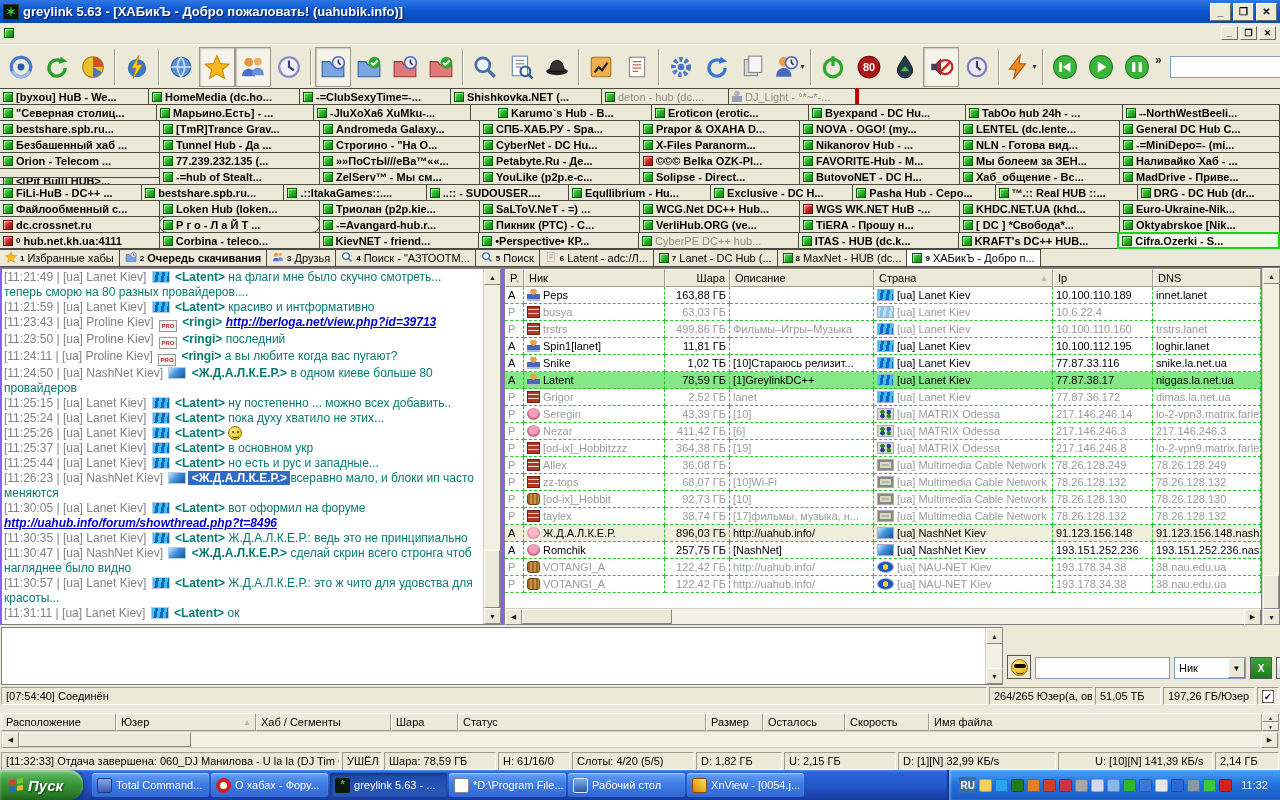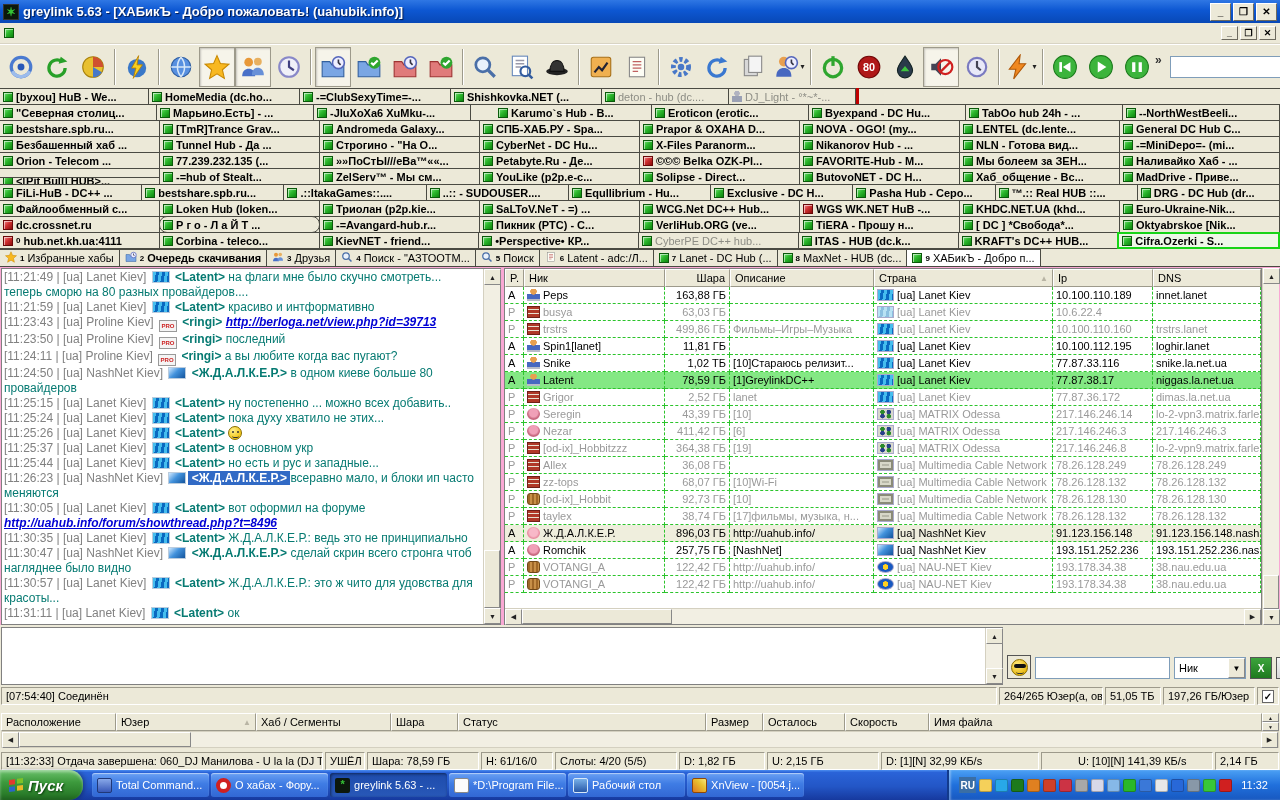--- a/index.html
+++ b/index.html
@@ -55,21 +55,21 @@
   .wintabs { height:18px; flex:none; display:flex; background:#ECE9D8; }
   .wtab { display:flex; align-items:center; gap:3px; padding:0 5px; border:1px solid #4a4a42; margin-left:-1px;
     font-size:11px; white-space:nowrap; overflow:hidden; background:#ECE9D8; }
   .wtab.activetab { background:#fff; }
   .wtab.boldtab { font-weight:bold; }
   .wtab sup { font-size:8px; font-weight:bold; }
   .wtab svg { width:12px; height:12px; flex:none; }
   .wt-fill { flex:1; border-bottom:1px solid #4a4a42; margin-left:-1px; }
 
   
-  .content { height:358px; flex:none; display:flex; background:#f9a8d4; padding:1px 1px 0 1px; }
+  .content { height:358px; flex:none; display:flex; background:#8b5cf6; padding:1px 1px 0 1px; }
   .chat-wrap { width:500px; flex:none; display:flex; background:#fff; border:1px solid #808080; }
   .chat { flex:1; overflow:hidden; padding:1px 2px; font-size:12px; line-height:15px; }
   .msg { word-wrap:break-word; }
   .meta { color:#818181; }
   .nick { color:#067a72; font-weight:bold; }
   .nick.sel { background:#316ac5; color:#fff; }
   .mtext { color:#067a72; }
   .mlink { color:#0000d4; font-weight:bold; font-style:italic; text-decoration:underline; }
   .isp { display:inline-block; width:18px; height:12px; vertical-align:-2px; margin:0 2px; border:1px solid #bcd; }
   .isp-lanet { background:repeating-linear-gradient(100deg,#45bdee 0 3px,#0a69c0 3px 6px); }
@@ -1264,21 +1264,21 @@
         <span class="arrow">▼</span>
       </span>
       <span class="sq-btn xls">X</span>
       <span class="sq-btn copy">▦</span>
     </div>
   </div>
 
   <div class="hubstatus">
     <span class="scell grow">[07:54:40] Соединён</span>
     <span class="scell" style="width:104px;">264/265 Юзер(а, ов</span>
-    <span class="scell" style="width:56px;">51,05 ТБ</span>
+    <span class="scell" style="width:66px;">51,05 ТБ</span>
     <span class="scell" style="width:92px;">197,26 ГБ/Юзер</span>
     <span class="scell" style="width:22px;justify-content:center;">
         <span class="chk">✓</span>
       </span>
   </div>
 
   <div class="gap8"></div>
 
   <div class="transfers">
     <div class="tr-header" id="trheader">
@@ -1327,21 +1327,21 @@
 
   <div class="statusbar" id="statusbar">
       <span class="scell grow">[11:32:33] Отдача завершена: 060_DJ Манилова - U la la (DJ Tim Caustic</span>
       <span class="scell" style="width: 40px;">УШЁЛ</span>
       <span class="scell" style="width: 112px;">Шара: 78,59 ГБ</span>
       <span class="scell" style="width: 72px;">H: 61/16/0</span>
       <span class="scell" style="width: 122px;">Слоты: 4/20 (5/5)</span>
       <span class="scell" style="width: 86px;">D: 1,82 ГБ</span>
       <span class="scell" style="width: 112px;">U: 2,15 ГБ</span>
       <span class="scell" style="width: 158px;">D: [1][N] 32,99 КБ/s</span>
-      <span class="scell" style="width: 172px; padding-left: 36px;">U: [10][N] 141,39 КБ/s</span>
+      <span class="scell" style="width: 155px; padding-left: 36px;">U: [10][N] 141,39 КБ/s</span>
       <span class="scell" style="width: 64px;">2,14 ГБ</span>
     </div>
 
   <div class="taskbar">
     <div class="startbtn">
       <span class="flag"></span>
       <span>Пуск</span>
     </div>
     <span id="taskbtns" style="display:flex;align-items:center;margin-left:8px;">
         <div class="taskbtn">

